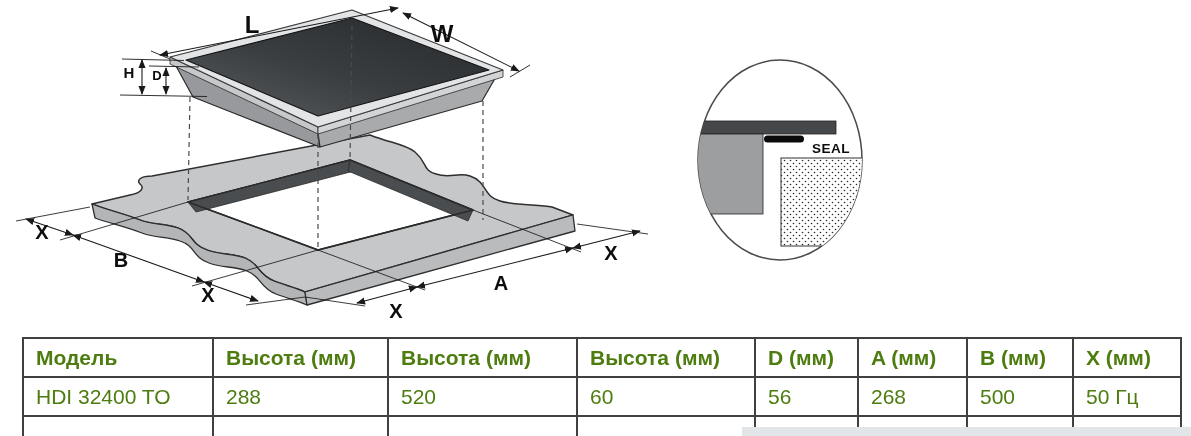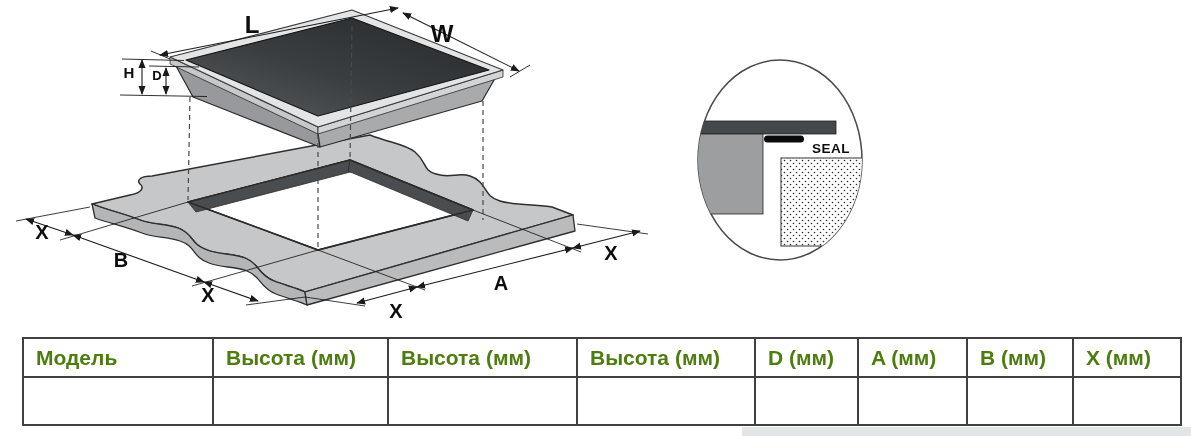--- a/index.html
+++ b/index.html
@@ -183,20 +183,30 @@
         <th>Высота (мм)</th>
         <th>Высота (мм)</th>
         <th>Высота (мм)</th>
         <th>D (мм)</th>
         <th>A (мм)</th>
         <th>B (мм)</th>
         <th>X (мм)</th>
       </tr>
     </thead>
     <tbody>
+      <tr>
+        <td>HDI 32400 TO</td>
+        <td>288</td>
+        <td>520</td>
+        <td>60</td>
+        <td>56</td>
+        <td>268</td>
+        <td>500</td>
+        <td>50 Гц</td>
+      </tr>
       <tr class="ghost-row">
         <td></td>
           <td></td>
         <td></td>
           <td></td>
         <td></td>
           <td></td>
         <td></td>
           <td></td>
       </tr>

